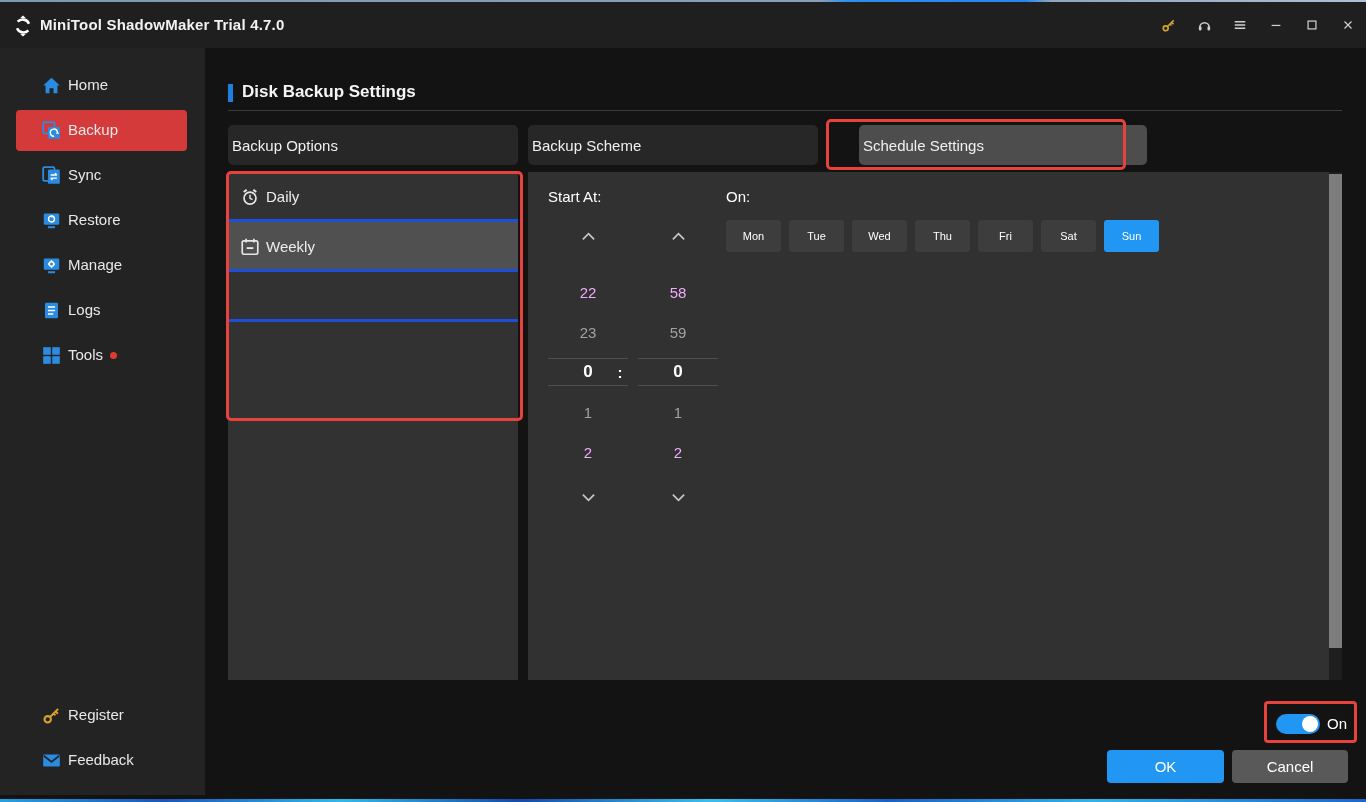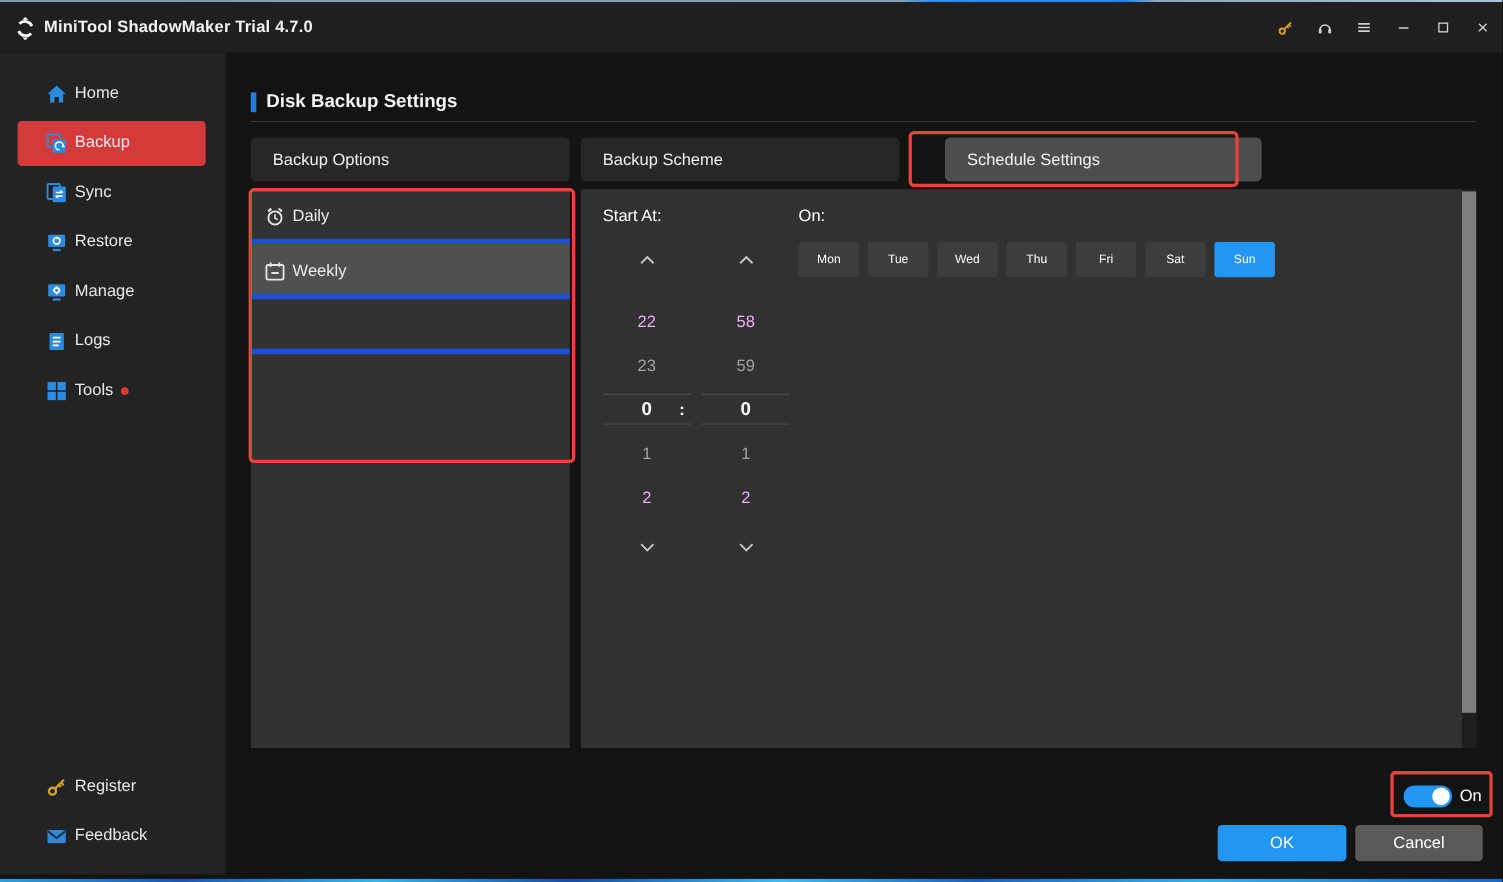--- a/index.html
+++ b/index.html
@@ -26,26 +26,26 @@
   .nav-item .ico { position:absolute; left:42px; top:13px; width:19px; height:19px; }
   .nav-item .lbl { position:absolute; left:68px; top:13px; font-size:15px; color:#e8e8e8; }
   .nav-item .dot { position:absolute; left:110px; top:19px; width:7px; height:7px; border-radius:50%; background:#e0392e; }
 
   
   .page-title-bar { position:absolute; left:228px; top:84px; width:5px; height:18px; background:#1e7fe0; }
   .page-title { position:absolute; left:242px; top:82px; font-size:17px; font-weight:bold; color:#f5f5f5; }
   .title-sep { position:absolute; left:228px; top:110px; width:1114px; height:1px; background:#3a3a3a; }
 
   
-  .tab { position:absolute; top:125px; height:40px; border-radius:5px; background:#272727; display:flex; align-items:center; padding-left:20px; font-size:15px; color:#f0f0f0; }
+  .tab { position:absolute; top:125px; height:40px; border-radius:5px; background:#272727; display:flex; align-items:center; padding-left:4px; font-size:15px; color:#f0f0f0; }
   .tab.selected { background:#4d4d4d;margin-left:27px; }
 
   
   .left-panel { position:absolute; left:228px; top:172px; width:290px; height:508px; background:#323232; }
-  .sched-item { position:relative; height:50px; border-bottom:5px solid #1d4ed8; }
+  .sched-item { position:relative; height:50px; border-bottom:3px solid #1d4ed8; }
   .sched-item.selected { background:#505050; }
   .sched-item .ico { position:absolute; left:12px; top:15px; width:20px; height:20px; }
   .sched-item .lbl { position:absolute; left:38px; top:16px; font-size:15px; color:#ececec; }
 
   .right-panel { position:absolute; left:528px; top:172px; width:814px; height:508px; background:#313131; }
   .rp-label { position:absolute; top:16px; font-size:15px; color:#ffffff; }
   .spin-chev { position:absolute; width:80px; height:12px; display:flex; justify-content:center; }
   .spin-val { position:absolute; width:80px; height:20px; line-height:20px; text-align:center; font-size:15px; }
   .v-faint { color:#f0abfc; }
   .v-dim { color:#a2a2a2; }

